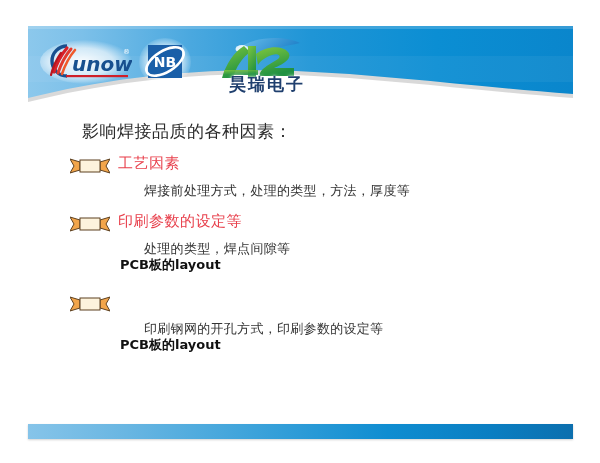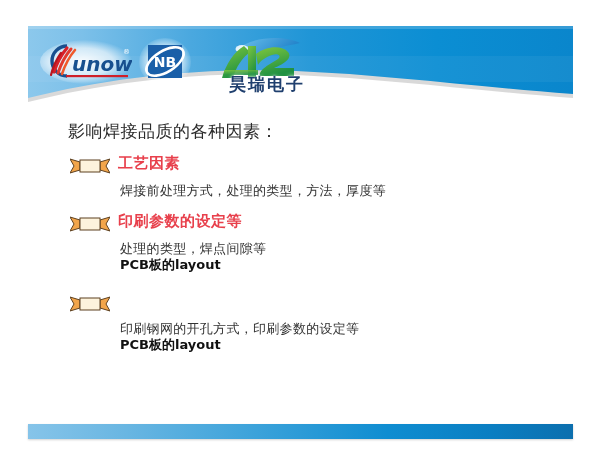--- a/index.html
+++ b/index.html
@@ -101,42 +101,41 @@
   
   .content {
     position: absolute;
     left: 0;
     top: 112px;
     width: 600px;
   }
 
   .heading {
     position: absolute;
-    left: 68px;
+    left: 82px;
     top: 8px;
     font-family: "DejaVu Serif", "Liberation Serif", serif;
     font-size: 17px;
     color: #2b2b2b;
     white-space: nowrap;
     letter-spacing: 0.5px;
   }
 
   .section {
     position: absolute;
     left: 0;
     width: 600px;
   }
   .section-1 { top: 42px; }
   .section-2 { top: 100px; }
   .section-3 { top: 180px; }
 
   .bullet-row {
     position: relative;
     height: 24px;
-    font-weight: bold;
   }
   .ribbon-icon {
     position: absolute;
     left: 70px;
     top: 3px;
     width: 40px;
     height: 18px;
   }
   .section-title {
     position: absolute;
@@ -151,21 +150,21 @@
 
   .detail {
     position: absolute;
     left: 120px;
     font-family: "DejaVu Serif", "Liberation Serif", serif;
     font-size: 13px;
     color: #333333;
     white-space: nowrap;
     letter-spacing: 0.3px;
   }
-  .detail-a { top: 28px; }
+  .detail-a { top: 28px; margin-left: 24px; }
   .detail-b {
     top: 44px;
     font-family: "DejaVu Sans", "Liberation Sans", sans-serif;
     font-weight: bold;
     font-size: 13px;
     color: #111111;
     letter-spacing: 0;
   }
 
   

